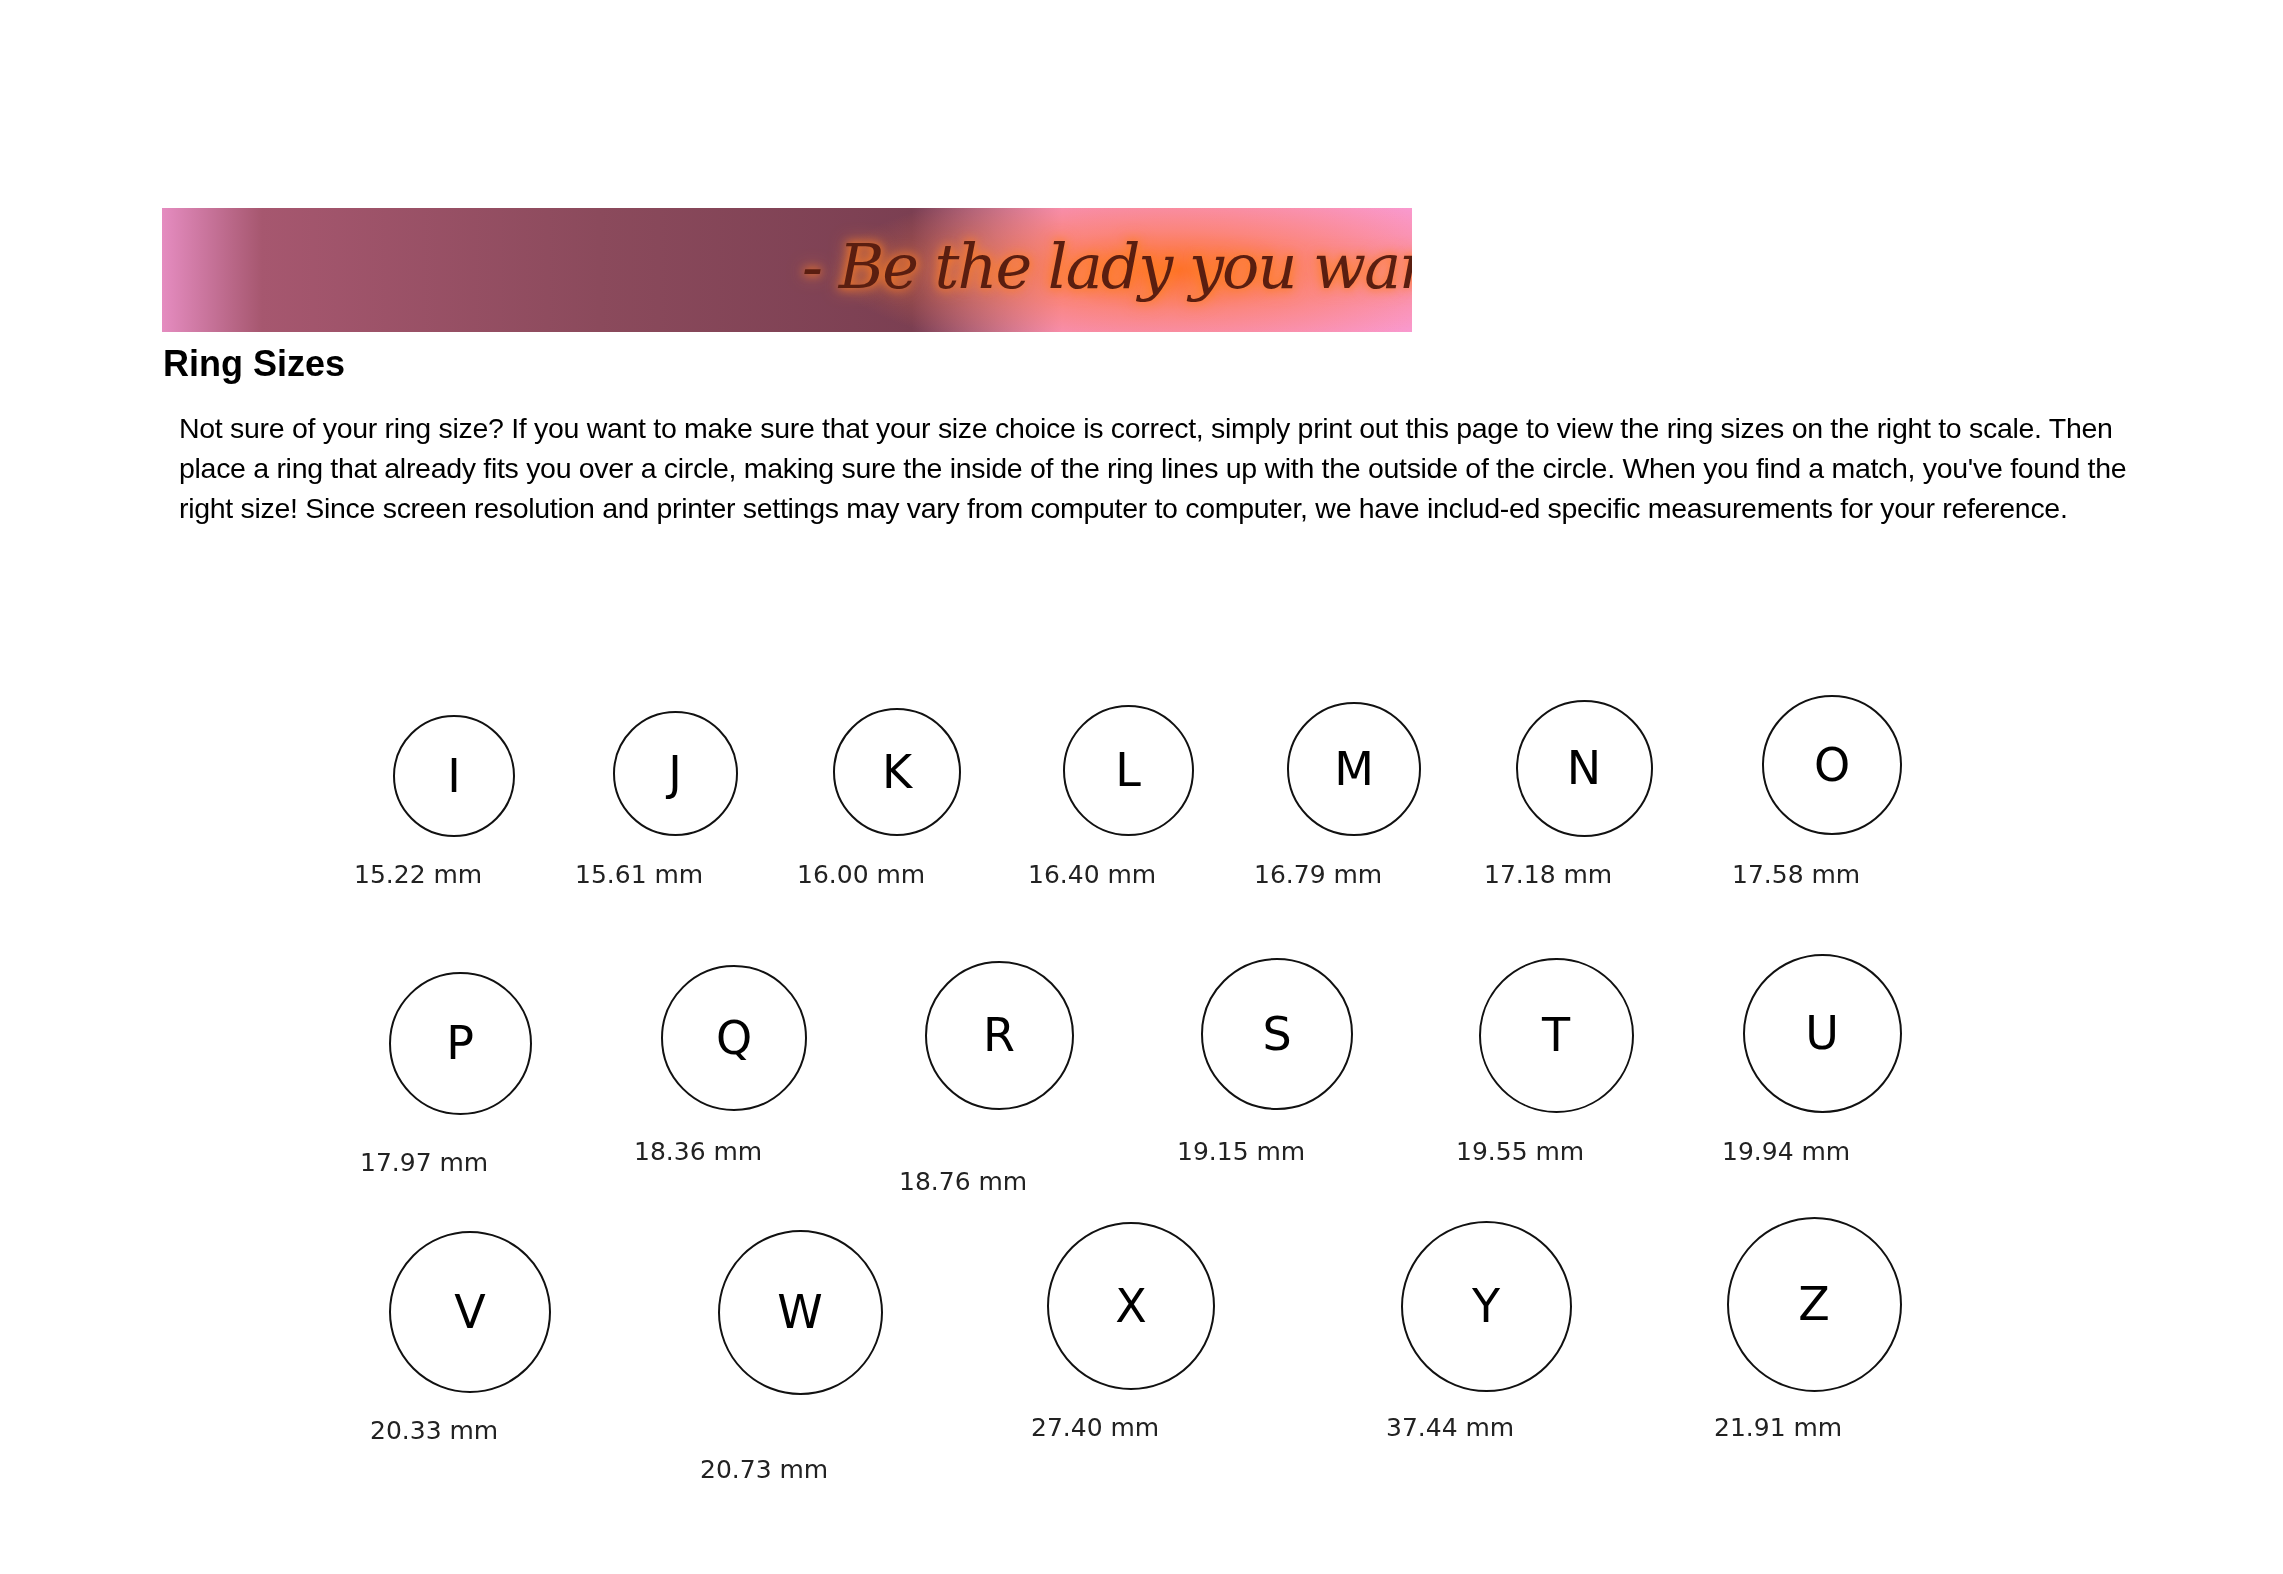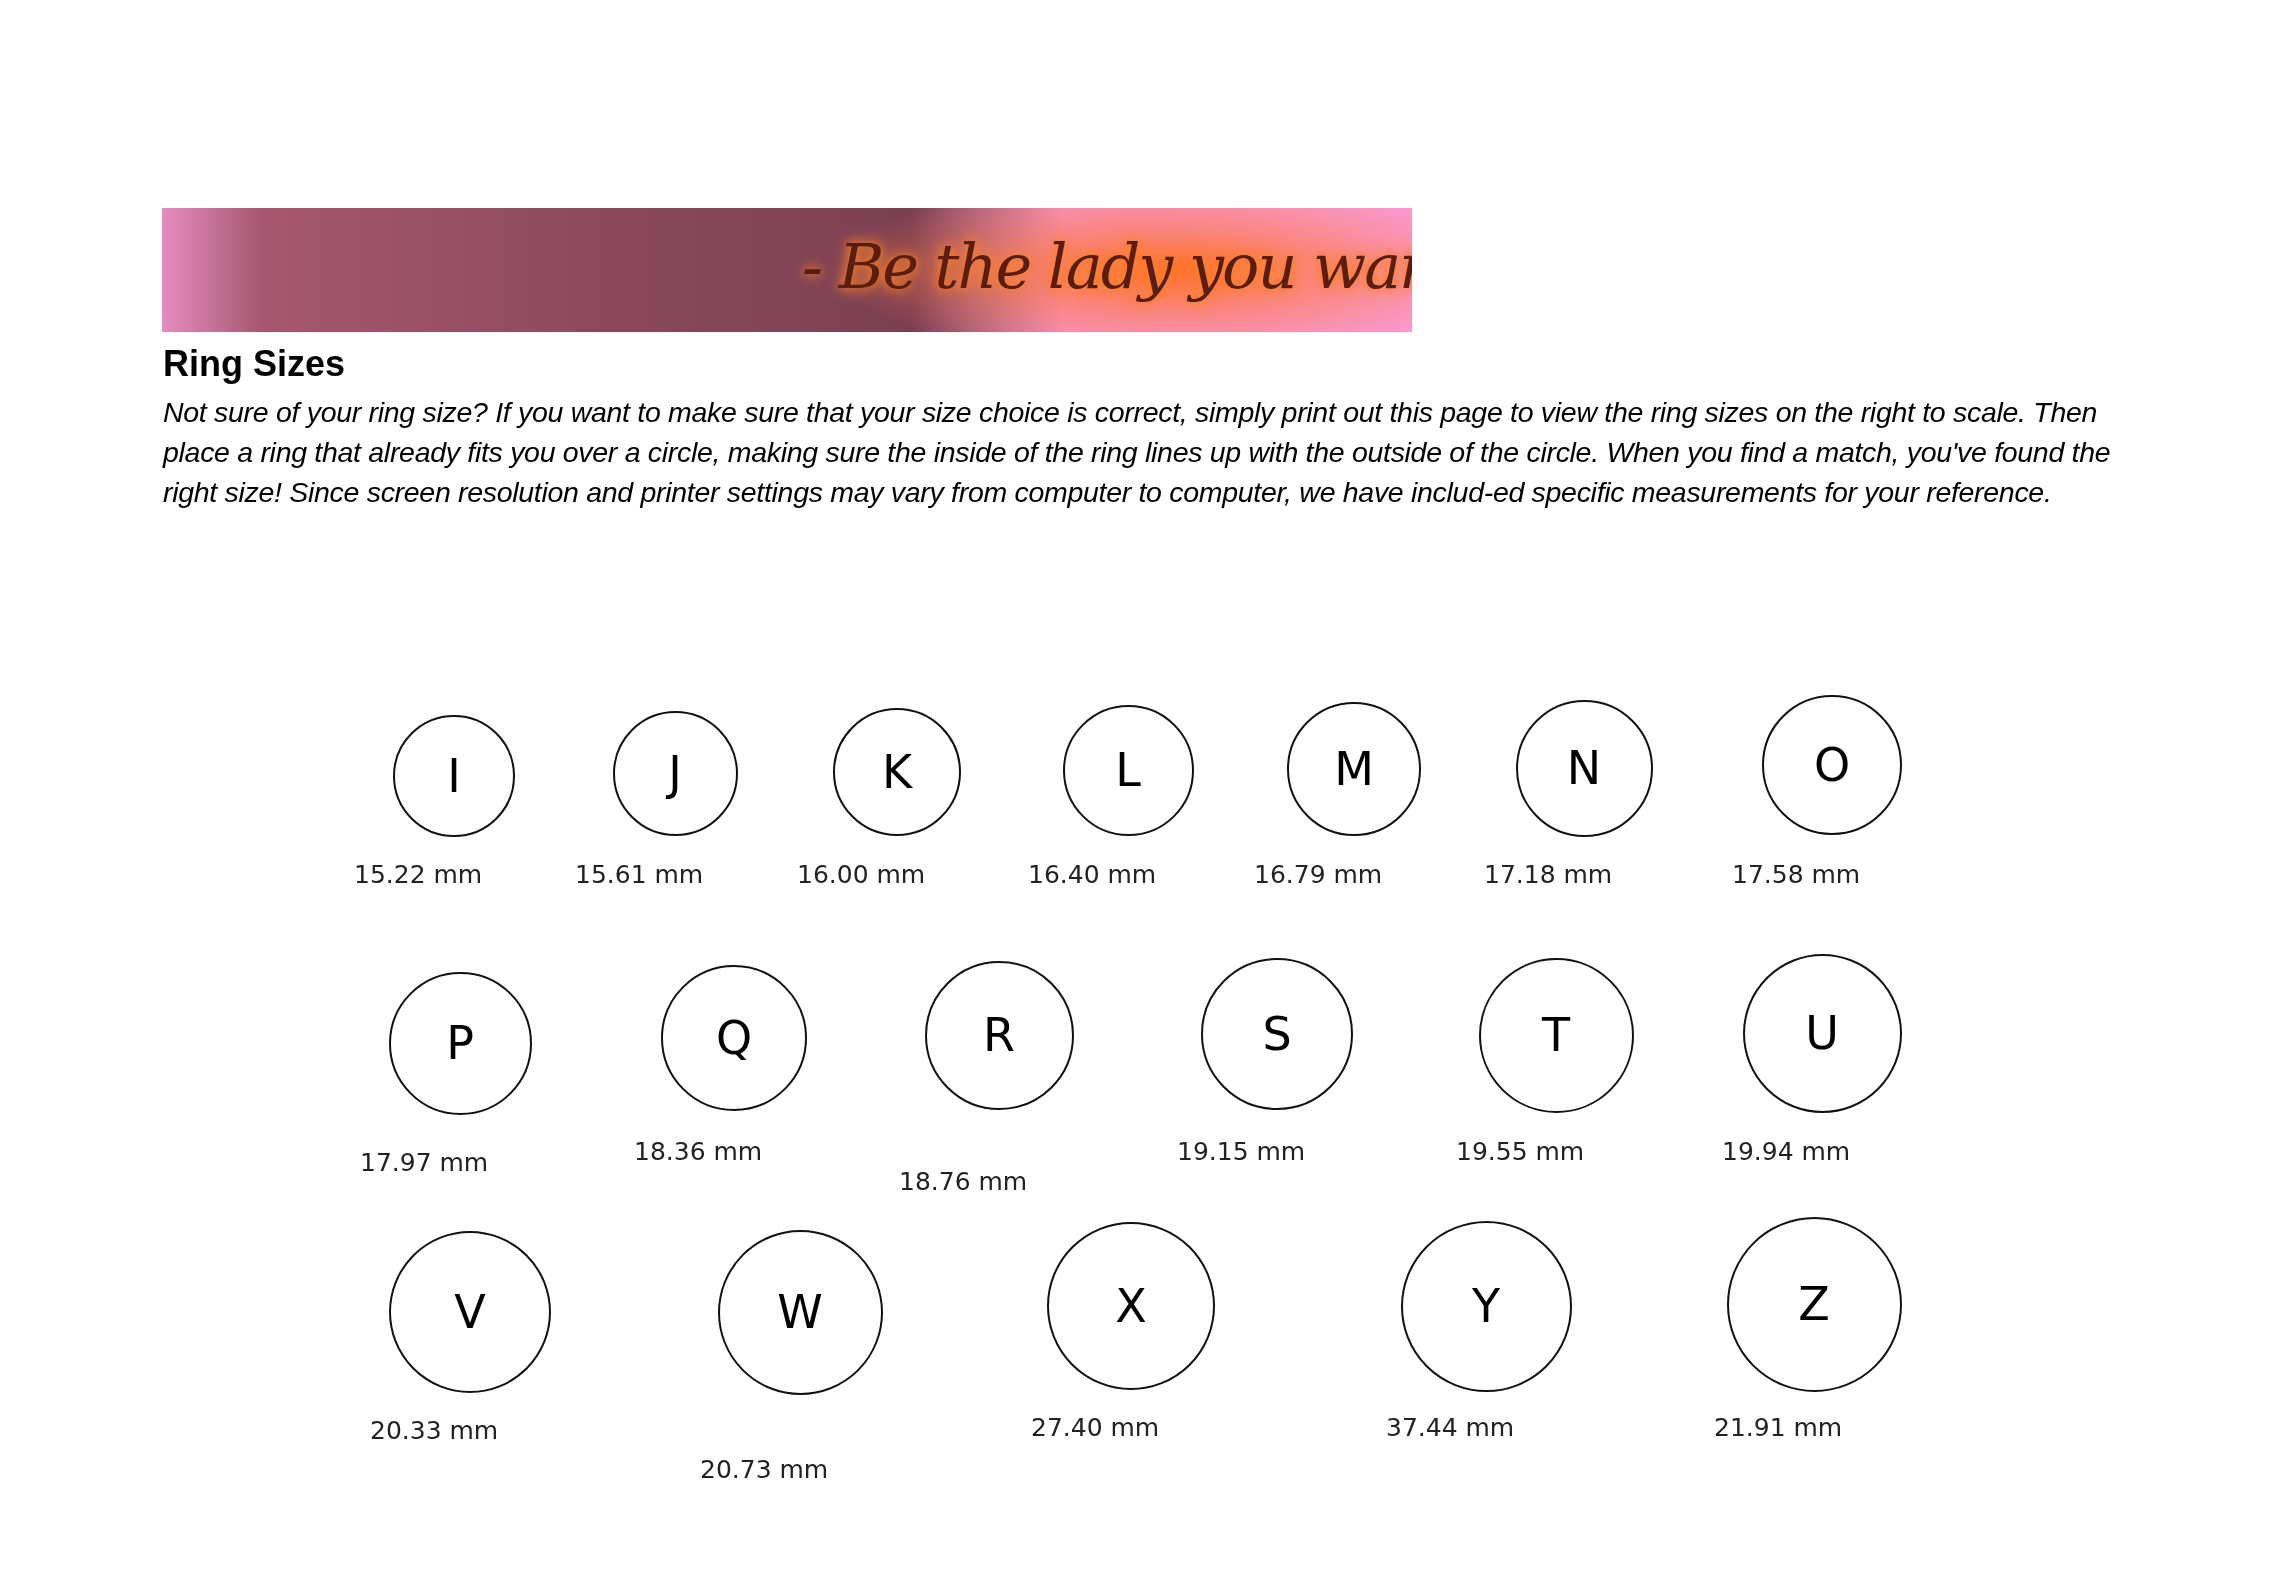--- a/index.html
+++ b/index.html
@@ -28,23 +28,22 @@
   }
 
   .heading {
     position: absolute; left: 163px; top: 340px;
     font-family: "Liberation Sans", sans-serif; font-weight: bold;
     font-size: 36px; color: #000; margin: 0; line-height: 48px; text-align: center;
   }
   .intro {
     position: absolute; left: 163px; top: 392px; width: 1995px;
     font-family: "Liberation Sans", sans-serif;
-    font-size: 28.5px; line-height: 40px; color: #000; margin: 0;
+    font-size: 28.5px; line-height: 40px; color: #000; margin: 16px;
     letter-spacing: -0.3px;
-    font-style: italic;
   }
 
   .ring {
     position: absolute; box-sizing: border-box;
     border: 2.5px solid #111; border-radius: 50%;
     display: flex; align-items: center; justify-content: center;
     font-family: "DejaVu Sans", sans-serif; font-size: 46px; color: #000;
   }
   .ring-label {
     position: absolute; width: 200px; 

